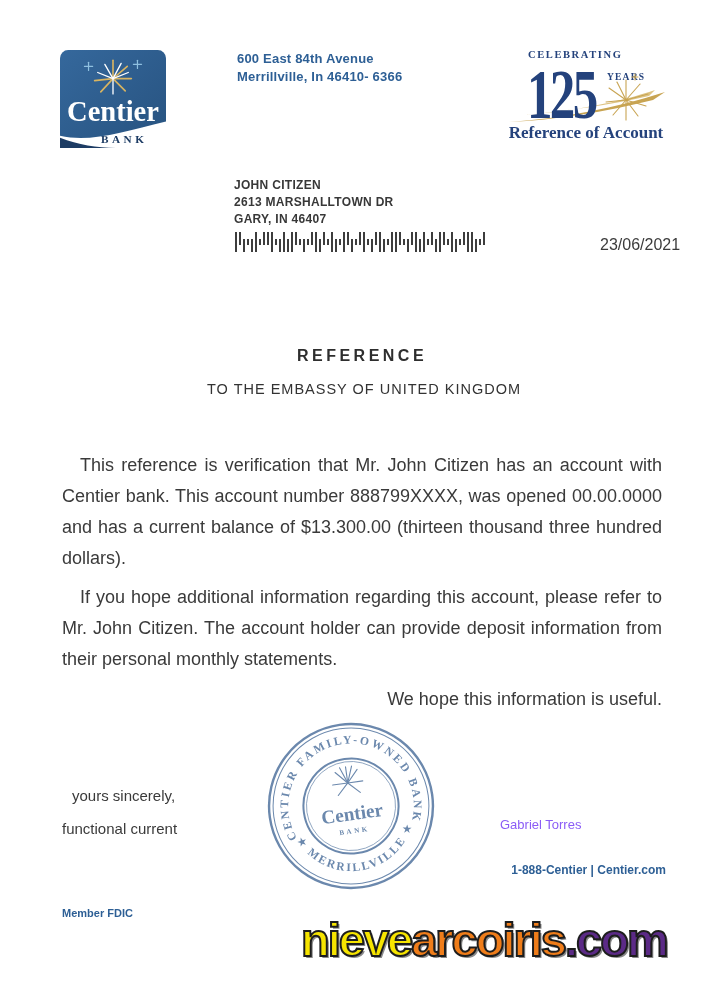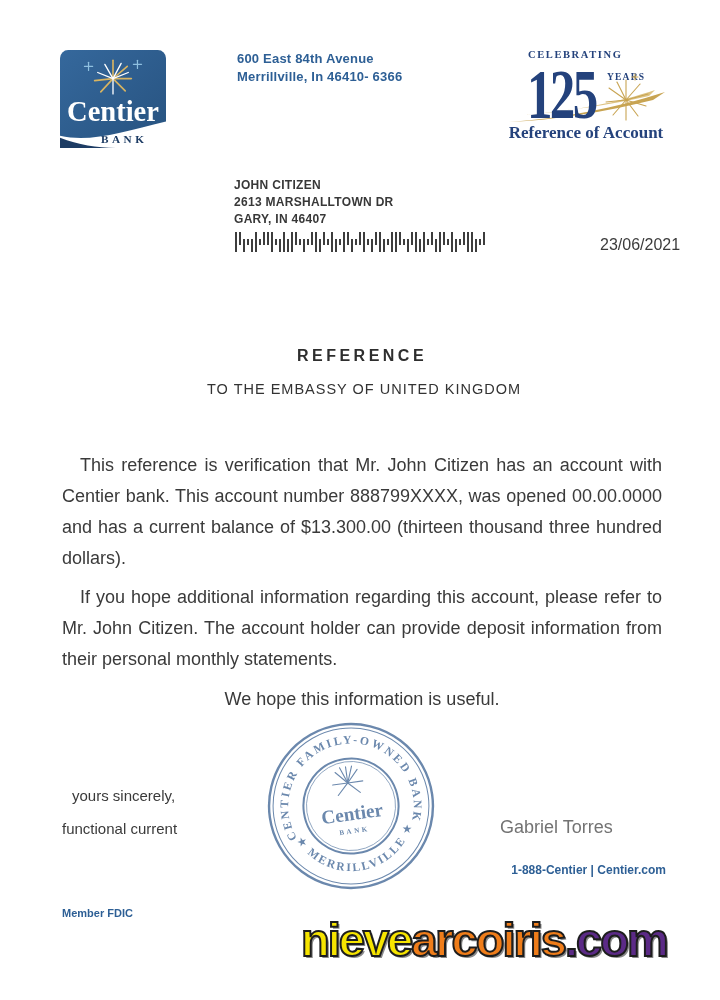--- a/index.html
+++ b/index.html
@@ -36,27 +36,27 @@
   .title{position:absolute;left:0;top:347px;width:724px;text-align:center;
         font-size:16px;font-weight:bold;letter-spacing:3.5px;color:#2e2e2e}
   .subtitle{position:absolute;left:0;top:381px;width:728px;text-align:center;
         font-size:14.5px;letter-spacing:1px;color:#333}
 
   
   .body-text{position:absolute;left:62px;top:450px;width:600px;font-size:18px;
         line-height:31px;color:var(--ink)}
   .body-text p{text-align:justify;text-indent:18px;margin-bottom:8px}
   .body-text p.stretch-last{text-align-last:justify}
-  .body-text p.no-indent{text-indent:0;text-align:center}
+  .body-text p.no-indent{text-indent:0;text-align:right}
   .body-text p.closing-line{margin-top:9px}
 
   
   .sig-closing{position:absolute;left:72px;top:787px;font-size:15px;color:var(--ink)}
   .sig-role{position:absolute;left:62px;top:820px;font-size:15px;color:var(--ink)}
-  .sig-name{position:absolute;left:500px;top:817px;font-size:18px;color:#737373}
+  .sig-name{position:absolute;left:500px;top:817px;font-size:13px;color:#8b5cf6}
 
   
   .stamp{position:absolute;left:264px;top:720px;width:174px;height:172px;
         transform:rotate(-8deg);opacity:.85}
 
   
   .footer-member{position:absolute;left:62px;top:907px;font-size:11px;font-weight:bold;color:var(--blue)}
   .footer-contact{position:absolute;right:54px;top:863px;font-size:12px;font-weight:bold;color:var(--blue)}
 
   

